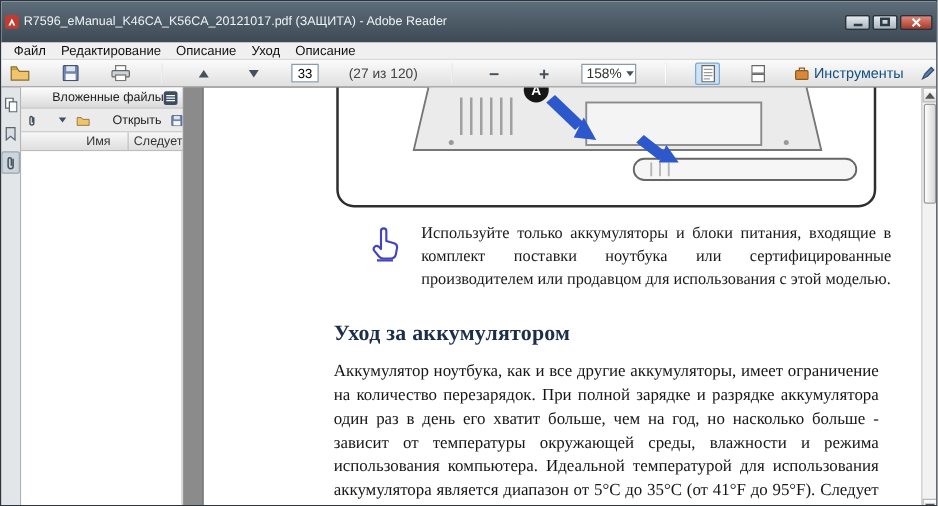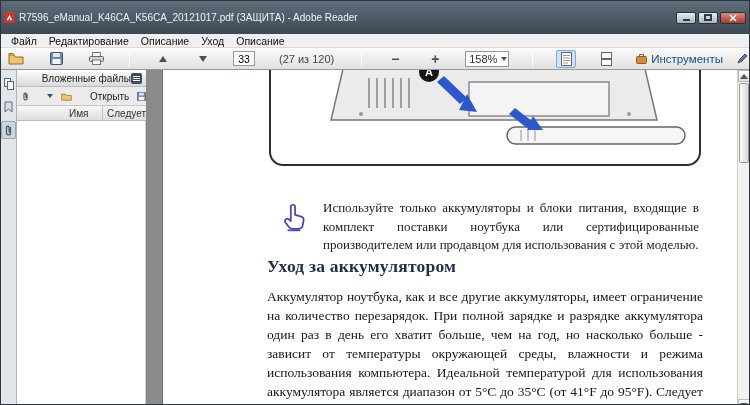--- a/index.html
+++ b/index.html
@@ -84,21 +84,21 @@
 
   
   .docwrap { flex:1; position:relative; overflow:hidden; background:#8b8b8b; }
   .page { position:absolute; left:16px; right:12px; top:0; height:780px; background:#fff;
     box-shadow:-1px 0 0 #6e6e6e; }
 
   .figure-box { position:absolute; left:106px; top:-102px; width:432px; height:198px;
     border:2px solid #2e2e2e; border-radius:14px; overflow:hidden; }
   .figure-box svg { display:block; }
 
-  .note-row { position:absolute; left:116px; top:107px; width:424px; display:flex; gap:12px;margin-top:22px; }
+  .note-row { position:absolute; left:130px; top:107px; width:424px; display:flex; gap:12px; }
   .hand-icon { flex:0 0 32px; padding-top:2px; }
   .note-text { width:376px; font-family:"Liberation Serif", serif; font-size:13px; line-height:18.5px;
     text-align:justify; color:#1a1a1a; }
 
   .doc-heading { position:absolute; left:104px; top:186px; font-family:Liberation Serif, serif;
     font-size:17.5px; font-weight:bold; color:#1c2e4a; letter-spacing:.2px; }
 
   .doc-body { position:absolute; left:104px; top:217px; width:436px; font-family:"Liberation Serif", serif;
     font-size:13.5px; line-height:19px; text-align:justify; color:#161616; }
 

